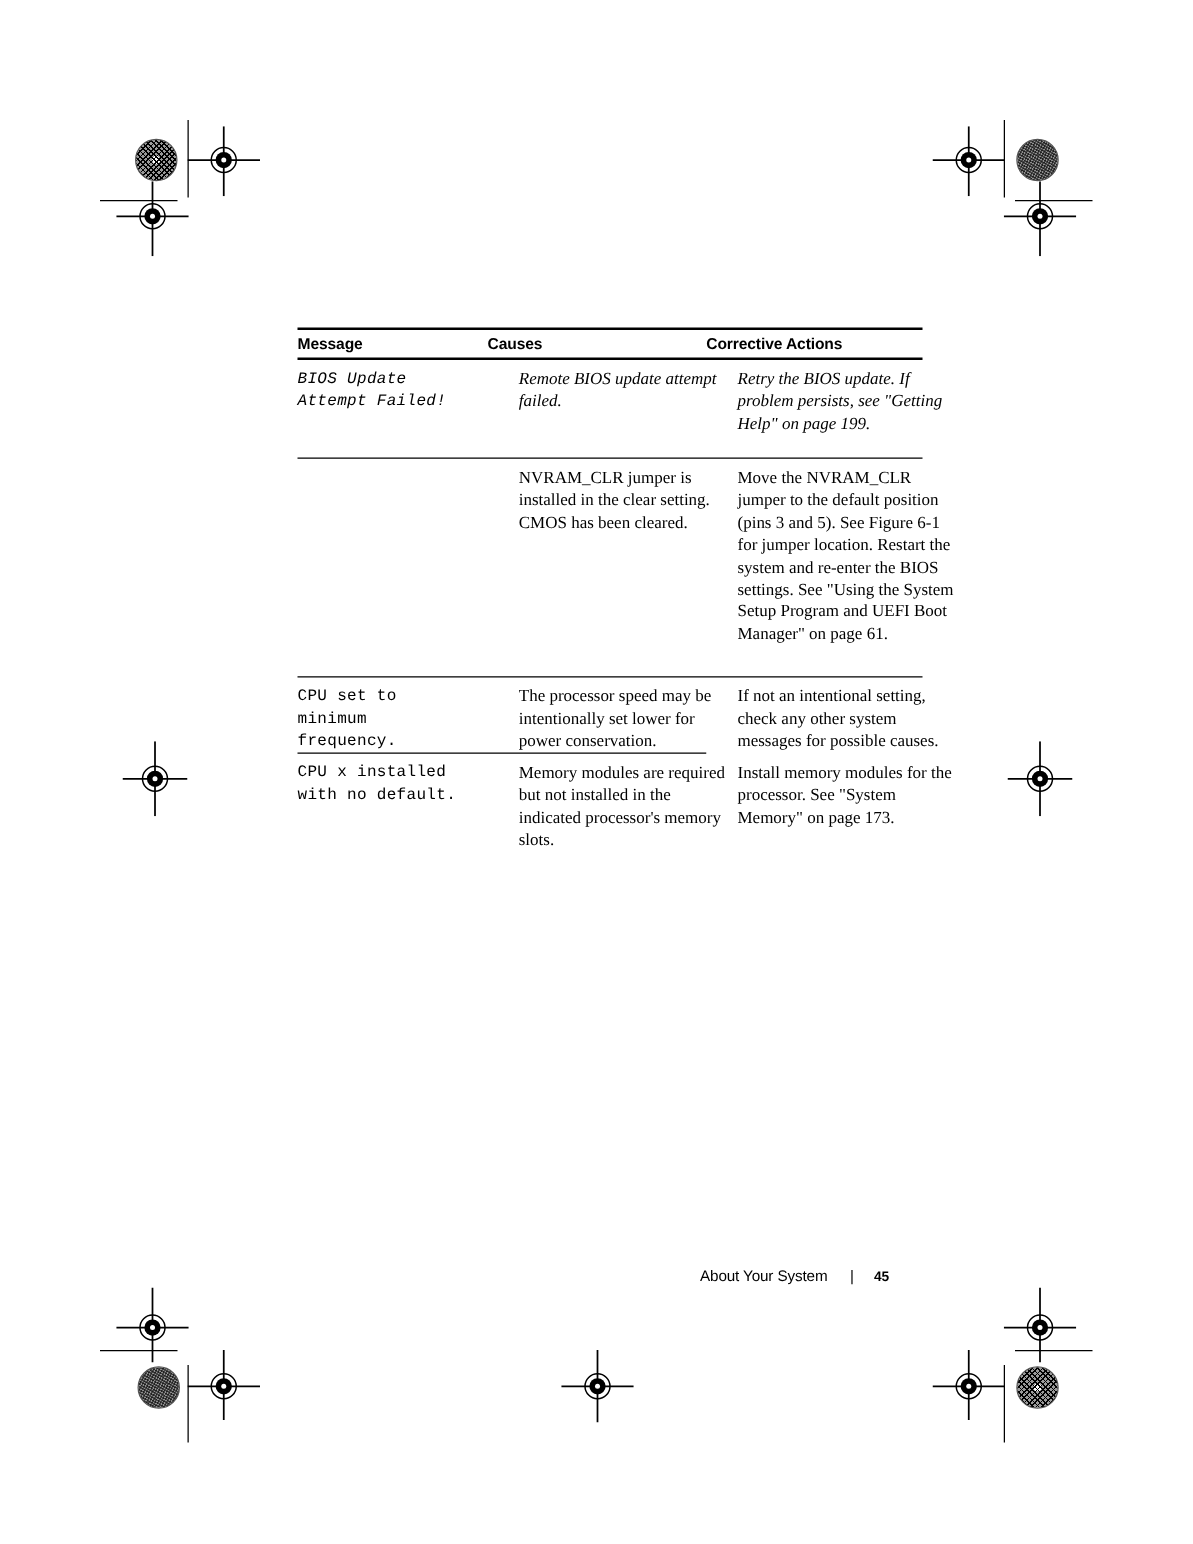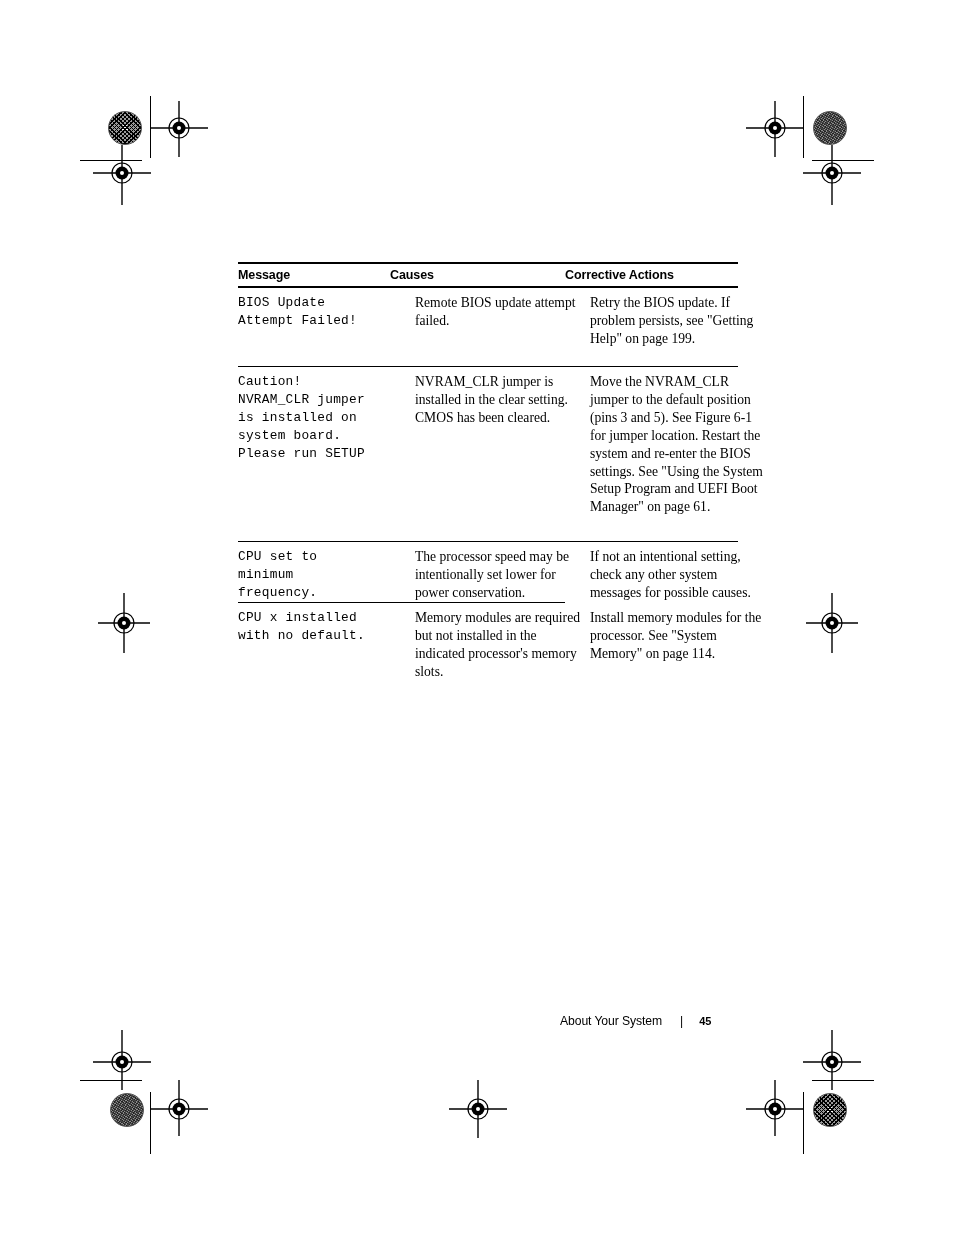--- a/index.html
+++ b/index.html
@@ -241,56 +241,51 @@
     <div class="rule full thick" style="top:0px;"></div>
 
     <div class="thead">
       <span class="col col-msg">Message</span>
       <span class="col col-cause">Causes</span>
       <span class="col col-act">Corrective Actions</span>
     </div>
 
     <div class="rule full thick" style="top:24px;"></div>
 
-    <div class="row" style="top:32px; height:72px;">
+    <div class="row" style="top:32px; height:72px;font-style:italic;">
       <div class="col col-msg   msg-text">BIOS Update
 Attempt Failed!</div>
       <div class="col col-cause body-text">Remote BIOS update attempt failed.</div>
       <div class="col col-act   body-text">Retry the BIOS update. If problem persists, see "Getting Help" on page 199.</div>
     </div>
 
     <div class="rule full" style="top:104px;"></div>
 
     <div class="row" style="top:111px; height:168px;">
-      <div class="col col-msg   msg-text">Caution!
-NVRAM_CLR jumper
-is installed on
-system board.
-Please run SETUP</div>
       <div class="col col-cause body-text">NVRAM_CLR jumper is installed in the clear setting. CMOS has been cleared.</div>
       <div class="col col-act   body-text">Move the NVRAM_CLR jumper to the default position (pins 3 and 5). See Figure 6-1 for jumper location. Restart the system and re-enter the BIOS settings. See "Using the System Setup Program and UEFI Boot Manager" on page 61.</div>
     </div>
 
     <div class="rule full" style="top:279px;"></div>
 
     <div class="row" style="top:286px; height:58px;">
       <div class="col col-msg   msg-text">CPU set to
 minimum
 frequency.</div>
       <div class="col col-act   body-text">If not an intentional setting, check any other system messages for possible causes.</div>
       <div class="col col-cause body-text">The processor speed may be intentionally set lower for power conservation.</div>
     </div>
 
     <div class="rule partial" style="top:340px;"></div>
 
     <div class="row" style="top:347px; height:76px;">
       <div class="col col-msg   msg-text">CPU x installed
 with no default.</div>
       <div class="col col-cause body-text">Memory modules are required but not installed in the indicated processor's memory slots.</div>
-      <div class="col col-act   body-text">Install memory modules for the processor. See "System Memory" on page 114.</div>
+      <div class="col col-act   body-text">Install memory modules for the processor. See "System Memory" on page 173.</div>
     </div>
 
   </div>
 
   <div class="footer">
     <span class="footer-label">About Your System</span>
     <span class="footer-sep">|</span>
     <span class="footer-page">45</span>
   </div>
 

